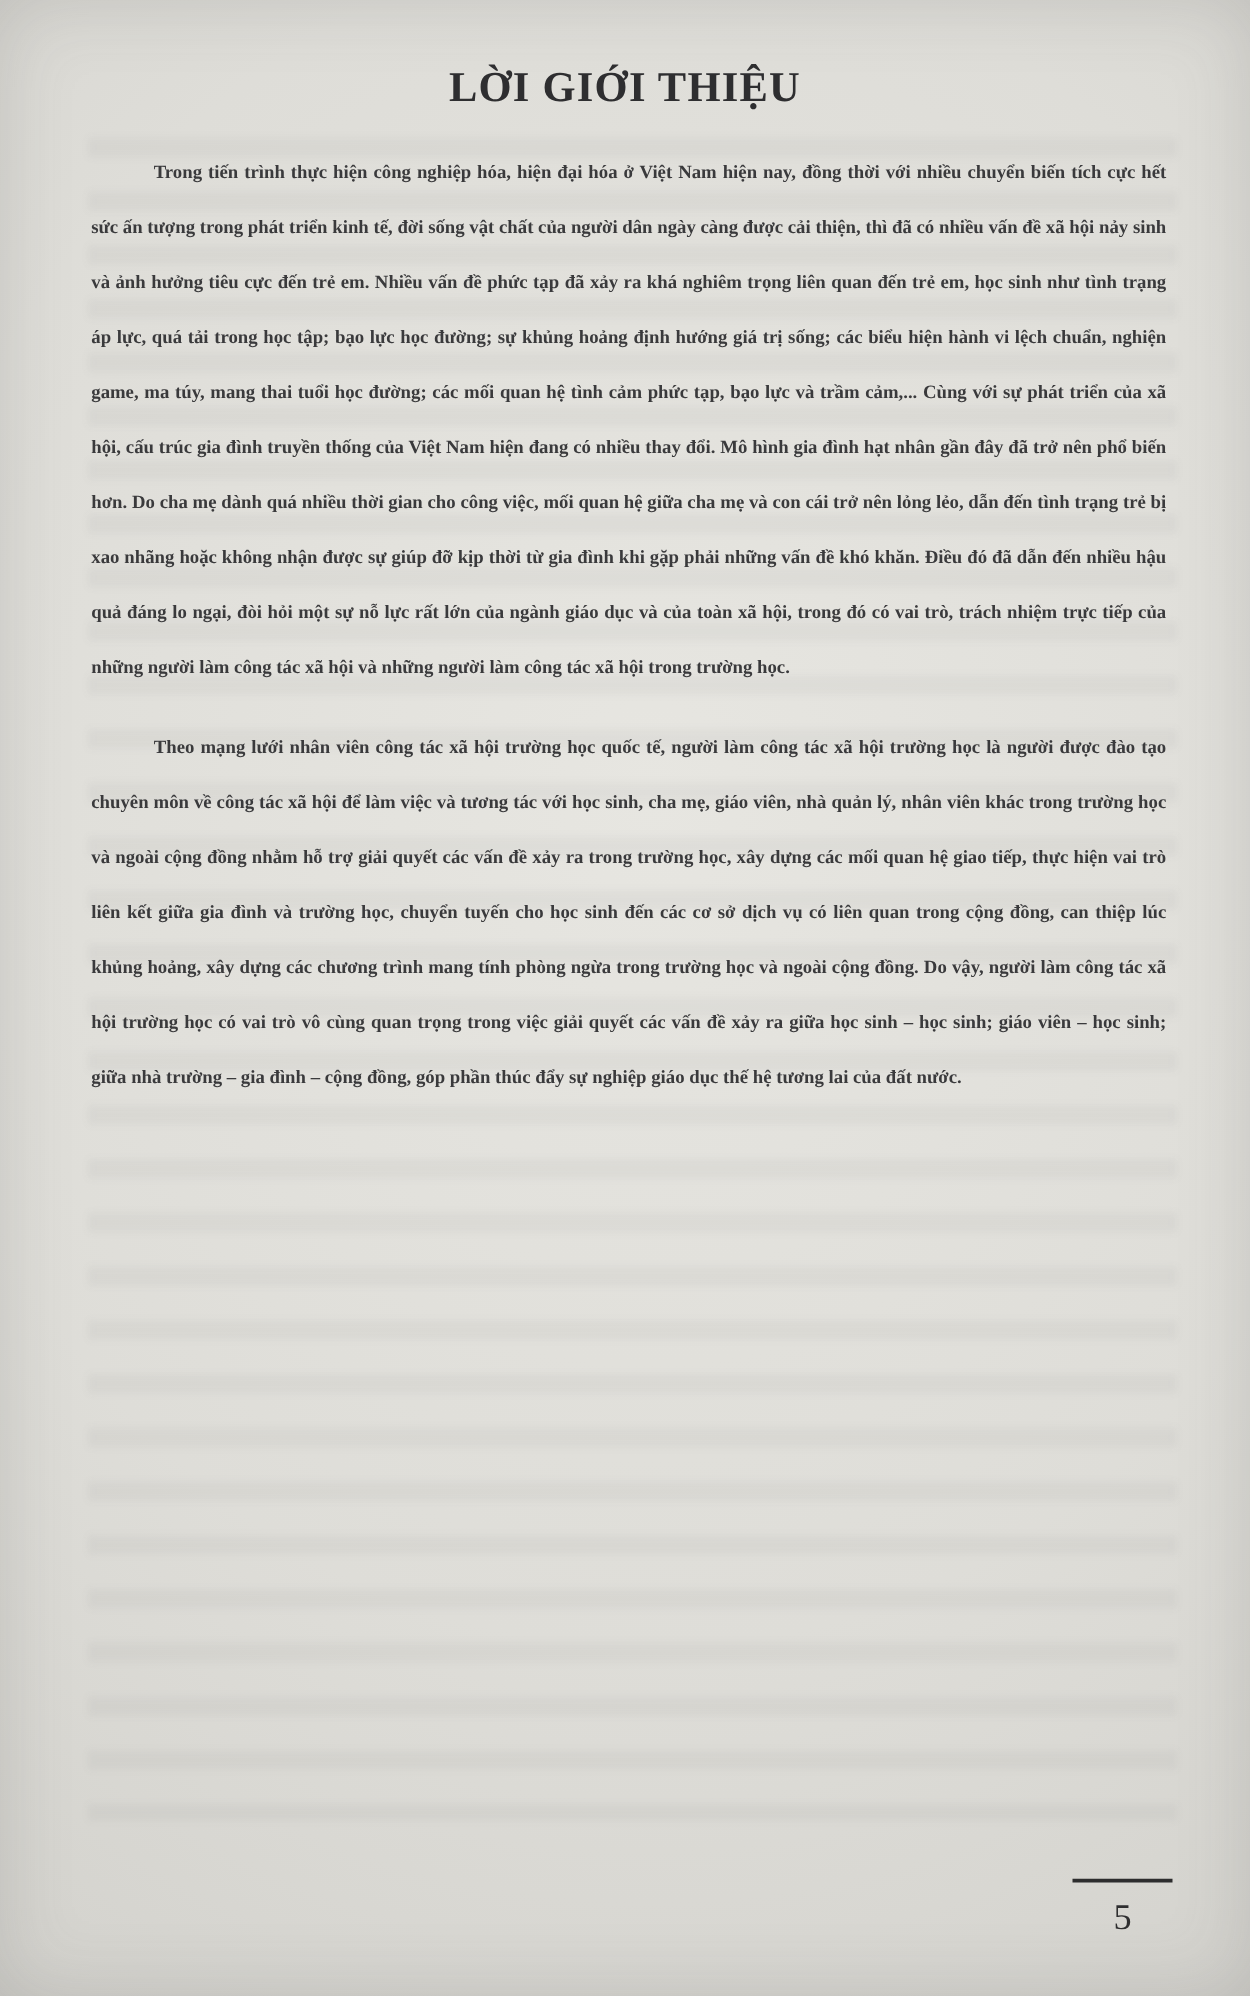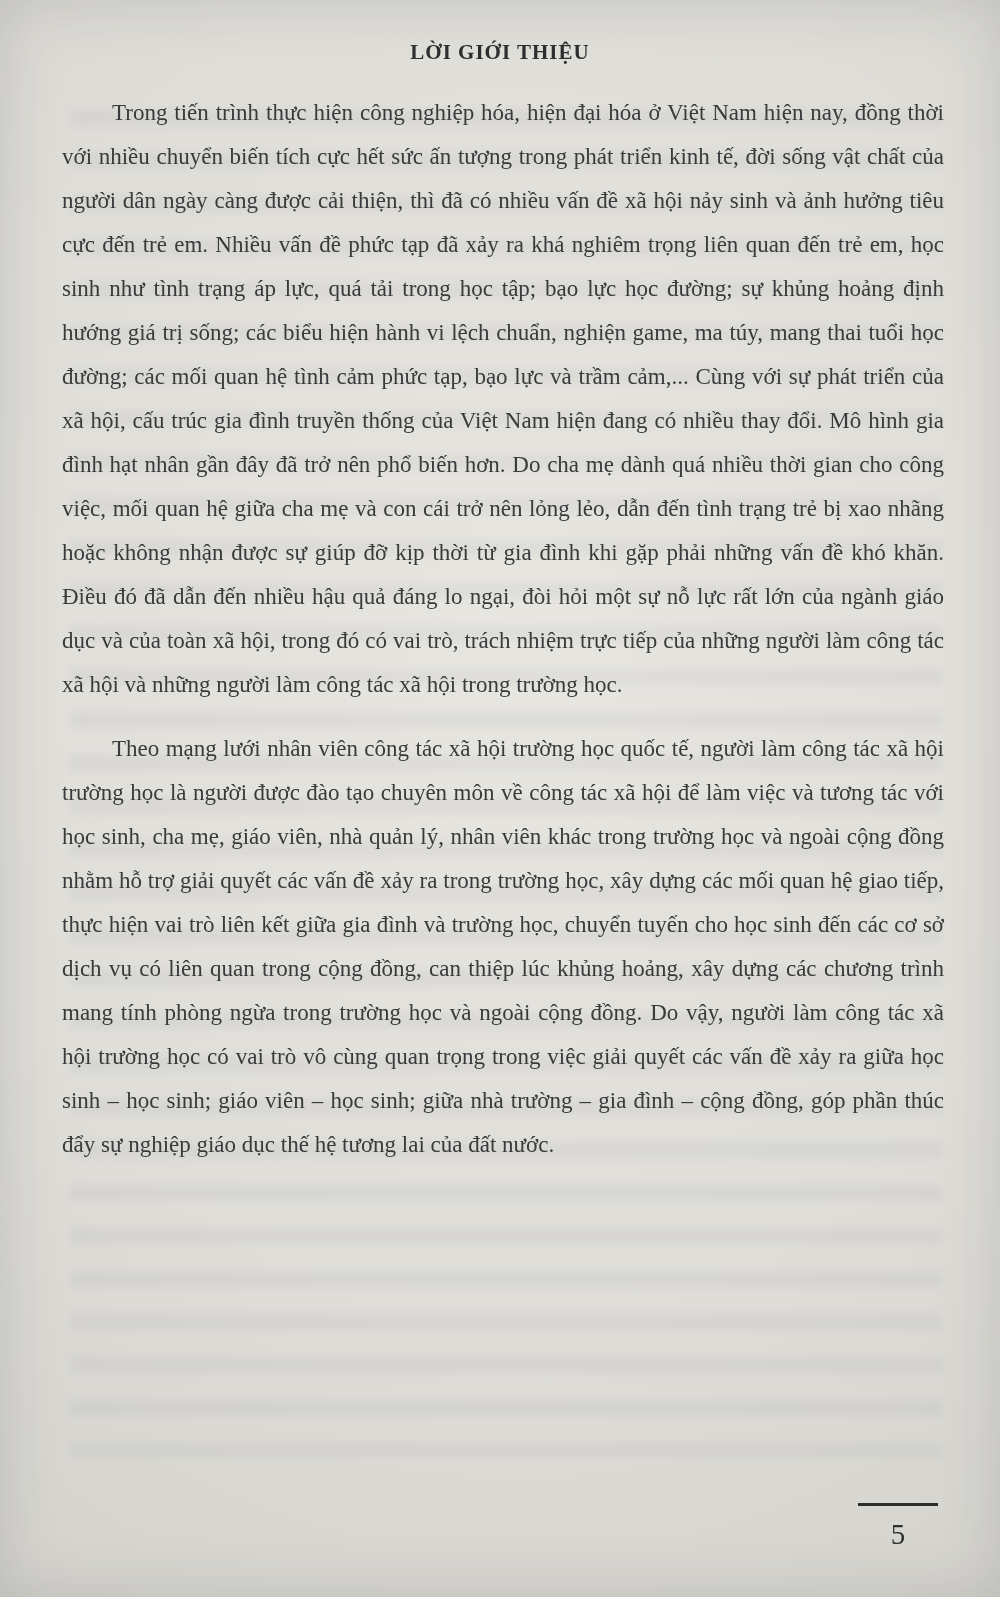--- a/index.html
+++ b/index.html
@@ -33,38 +33,39 @@
     );
     filter: blur(3px);
     opacity: 0.55;
     pointer-events: none;
   }
   .content {
     position: relative;
     z-index: 1;
   }
   .title {
-    margin: 0;
+    margin: 12px;
     padding-top: 40px;
     text-align: center;
-    font-size: 21px;
+    font-size: 34px;
     font-weight: bold;
     letter-spacing: 1px;
     color: #2e2e30;
   }
   .body-text {
     margin: 26px 56px 0 62px;
   }
   .para {
-    margin: 0;
-    font-size: 23px;
+    margin: 11px;
+    font-size: 15px;
     line-height: 44px;
     text-align: justify;
     text-indent: 50px;
     color: #3a3a3c;
+    font-weight: bold;
   }
   .para + .para {
     margin-top: 20px;
   }
   .footer {
     position: absolute;
     right: 62px;
     bottom: 46px;
     z-index: 1;
     width: 80px;

